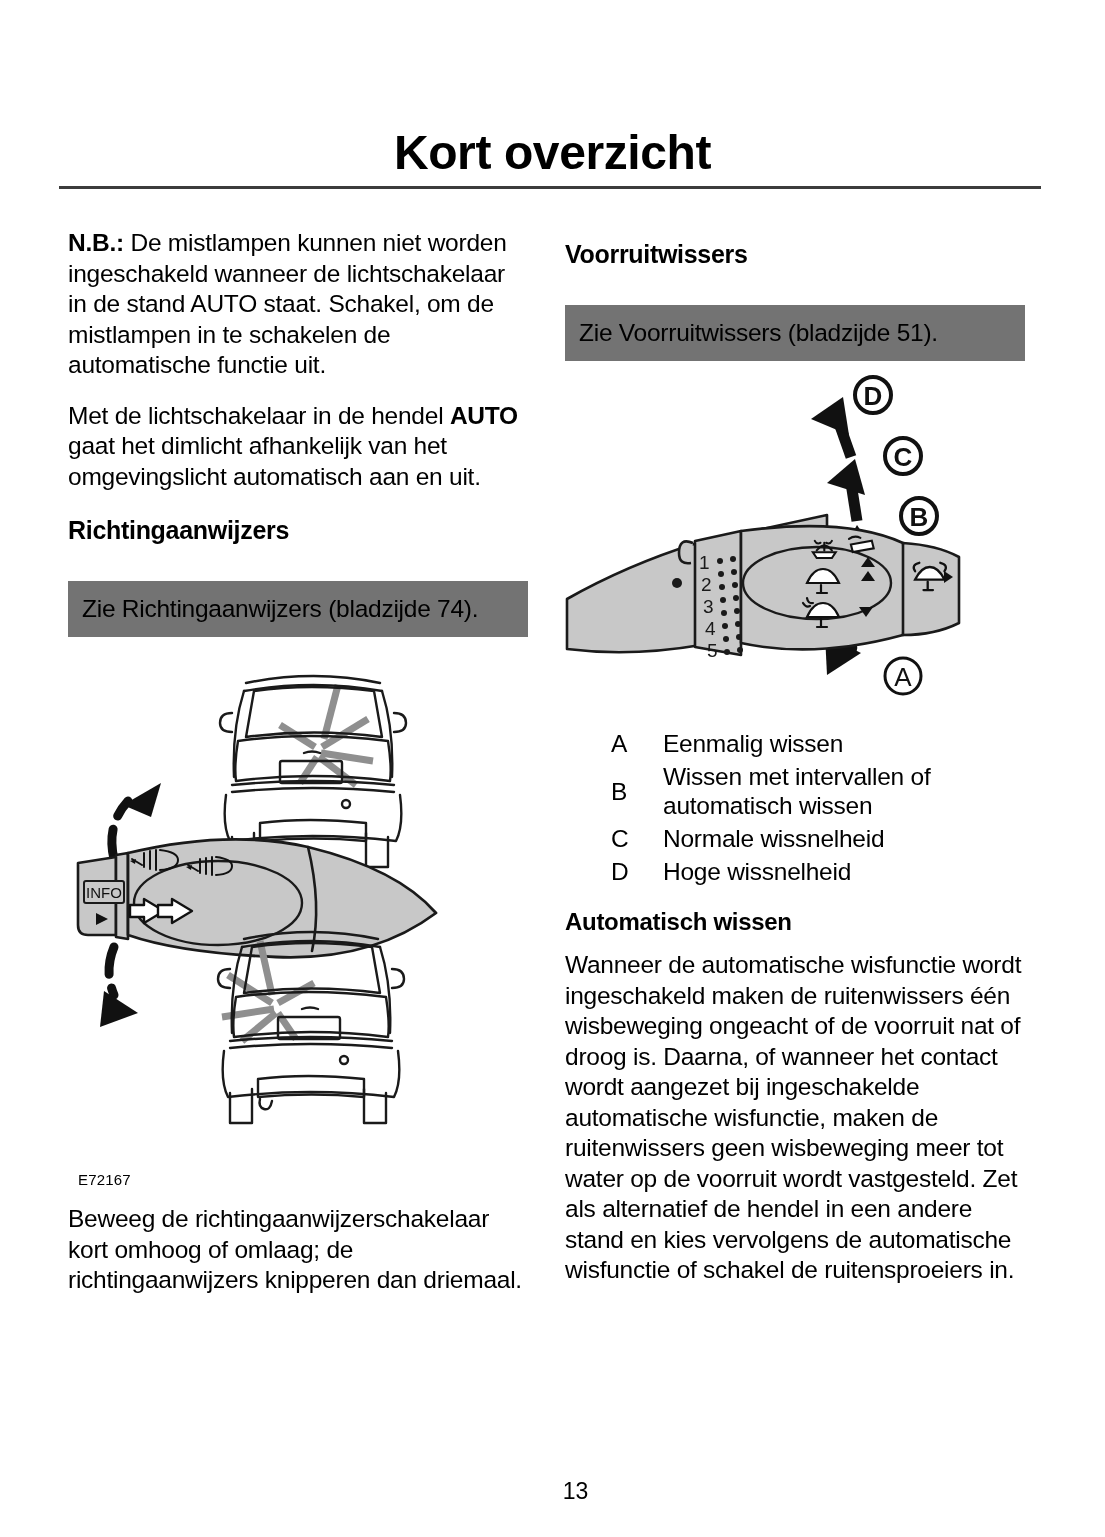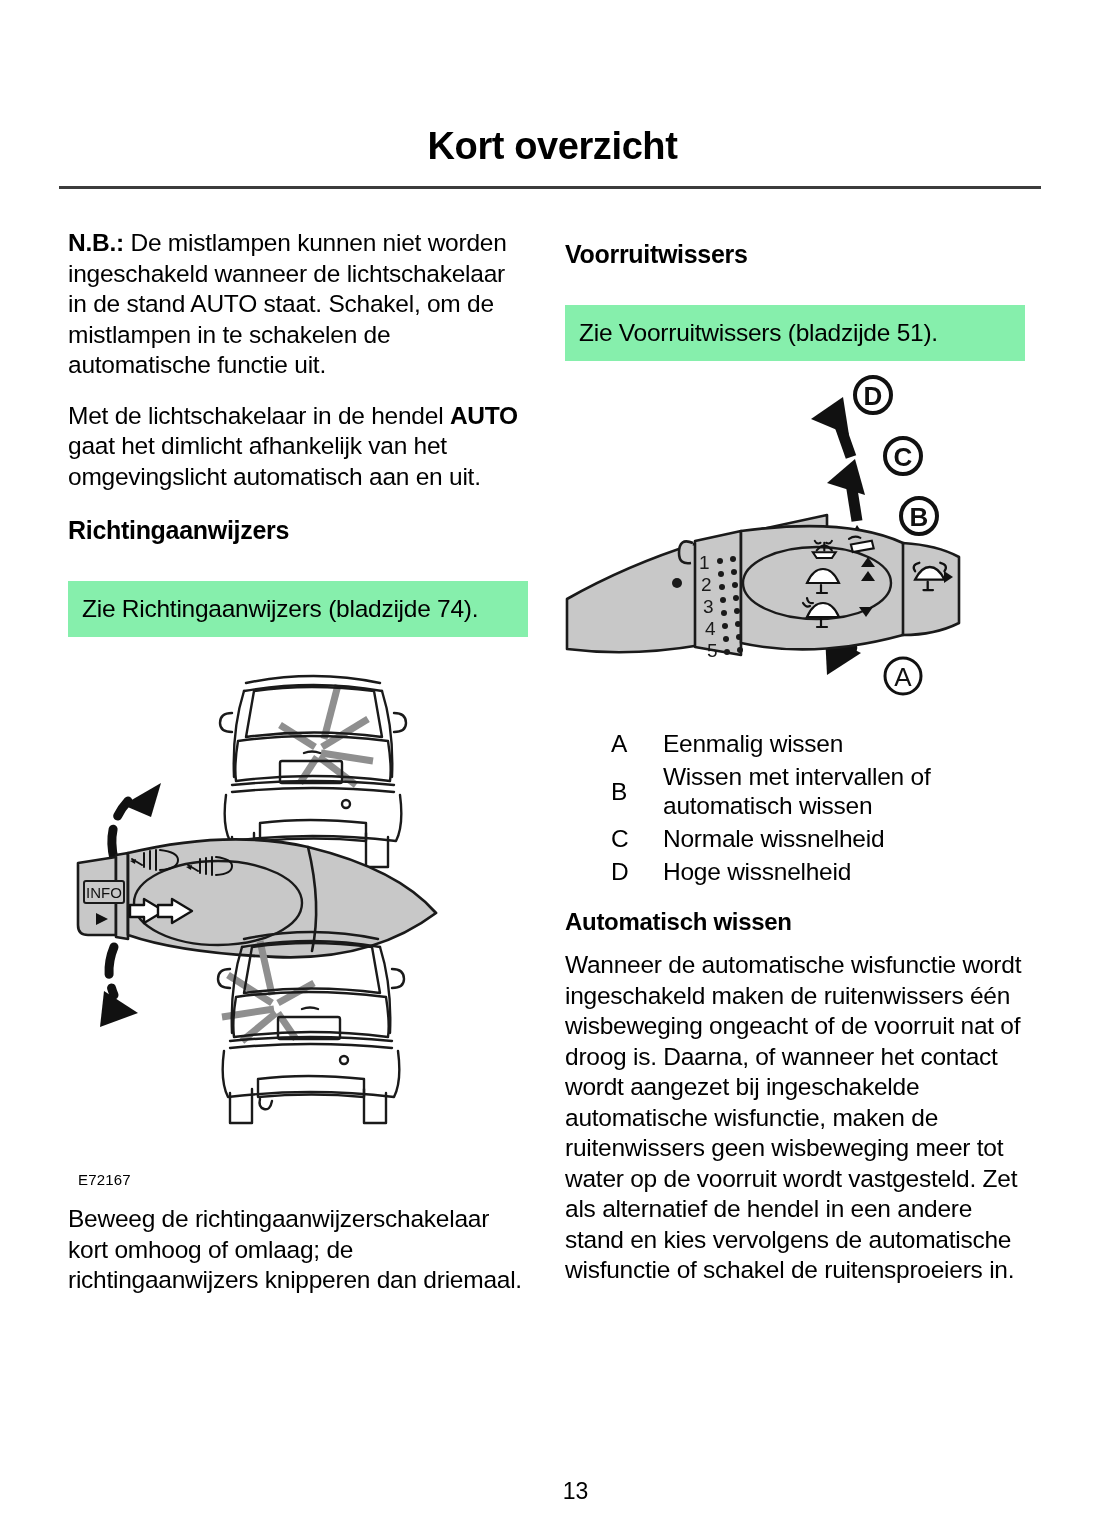--- a/index.html
+++ b/index.html
@@ -21,21 +21,21 @@
     inset: 0;
   }
 
   
   .page-title {
     position: absolute;
     top: 125px;
     left: 0;
     width: 1105px;
     text-align: center;
-    font-size: 38px;
+    font-size: 48px;
     font-weight: bold;
     letter-spacing: -0.4px;
   }
   .header-rule {
     position: absolute;
     top: 186px;
     left: 59px;
     width: 982px;
     height: 3px;
     background: #3c3c3c;
@@ -72,21 +72,21 @@
   h2.section.first { margin-top: 12px; }
 
   h3.sub {
     margin: 20px 0 14px 0;
     font-size: 24px;
     font-weight: bold;
     letter-spacing: -0.3px;
   }
 
   .note-box {
-    background: #86efac;
+    background: #737373;
     font-size: 24.5px;
     line-height: 30px;
     letter-spacing: -0.25px;
     padding: 13px 14px 13px 14px;
     box-sizing: border-box;
     margin-bottom: 10px;
     margin-top: 36px;
   }
 
   .fig-caption {

